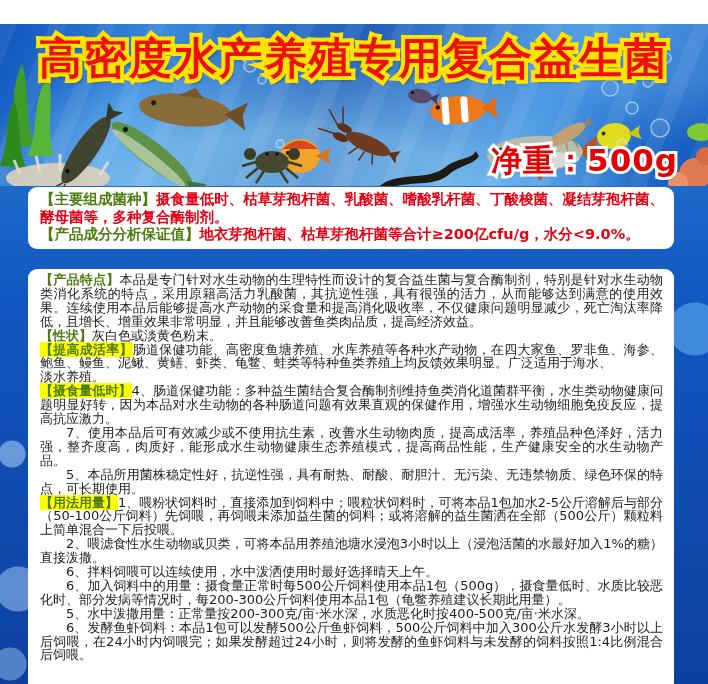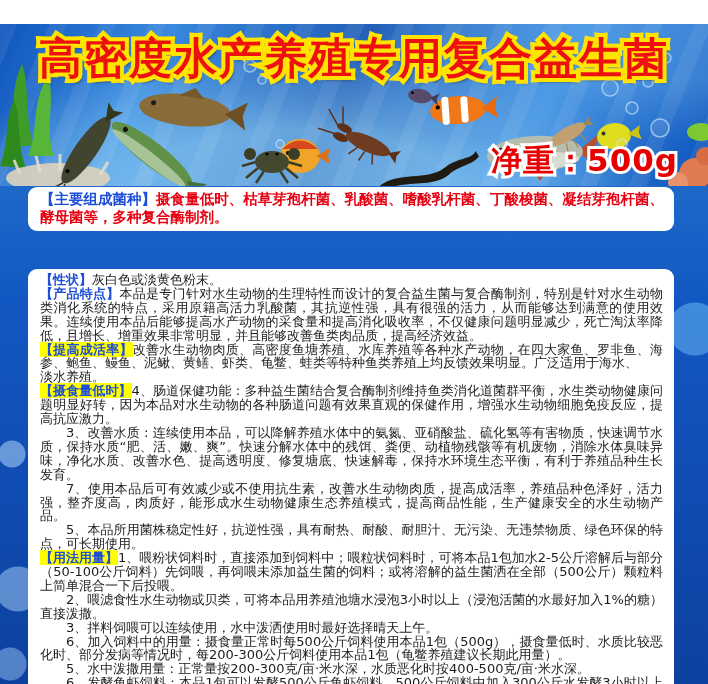--- a/index.html
+++ b/index.html
@@ -36,21 +36,21 @@
   .nw-fill{position:absolute;right:0;top:0;color:#e60000;}
   .nw-fill span,.nw-stroke span{letter-spacing:1px;}
   
   .box{position:absolute;left:28px;right:34px;background:#fff;}
   .box1{top:163px;border-radius:9px;padding:4px 10px 5px 12px;
     color:#e60012;font-weight:bold;font-size:14.5px;line-height:17.5px;text-align:justify;}
   .box1 p{margin:0;}
   .box2{top:245px;bottom:-12px;border-radius:9px 9px 0 0;padding:4px 11px 0 12px;
     color:#1c1c1c;font-size:13px;line-height:13.9px;text-align:justify;}
   .box2 p{margin:0;}
-  .lab{color:#1d4ed8;font-weight:bold;}
+  .lab{color:#4d7c0f;font-weight:bold;}
   .hl{background:#ffff00;}
   .item{text-indent:2em;}
   .pre{white-space:pre-line;}
   .corner-note{position:absolute;right:46px;top:674px;color:#e60012;
     font-size:13px;font-weight:bold;white-space:nowrap;}
 </style>
 </head>
 <body>
 
 <div class="page">
@@ -185,36 +185,36 @@
     </div>
 
     <div class="netweight">
       <span class="nw-stroke"><span>净重：</span><span>500g</span></span>
       <span class="nw-fill"><span>净重：</span><span>500g</span></span>
     </div>
   </div>
 
   <div class="box box1">
     <p><span class="lab">【主要组成菌种】</span><span>摄食量低时、枯草芽孢杆菌、乳酸菌、嗜酸乳杆菌、丁酸梭菌、凝结芽孢杆菌、酵母菌等，多种复合酶制剂。</span></p>
+    <p><span class="lab">【产品成分分析保证值】</span><span>地衣芽孢杆菌、枯草芽孢杆菌等合计≥200亿cfu/g，水分&lt;9.0%。</span></p>
   </div>
 
   <div class="box box2">
+    <p><span class="lab">【产品特点】</span><span>本品是专门针对水生动物的生理特性而设计的复合益生菌与复合酶制剂，特别是针对水生动物类消化系统的特点，采用原籍高活力乳酸菌，其抗逆性强，具有很强的活力，从而能够达到满意的使用效果。连续使用本品后能够提高水产动物的采食量和提高消化吸收率，不仅健康问题明显减少，死亡淘汰率降低，且增长、增重效果非常明显，并且能够改善鱼类肉品质，提高经济效益。</span></p>
     <p><span class="lab">【性状】</span><span>灰白色或淡黄色粉末。</span></p>
-    <p><span class="lab">【产品特点】</span><span>本品是专门针对水生动物的生理特性而设计的复合益生菌与复合酶制剂，特别是针对水生动物类消化系统的特点，采用原籍高活力乳酸菌，其抗逆性强，具有很强的活力，从而能够达到满意的使用效果。连续使用本品后能够提高水产动物的采食量和提高消化吸收率，不仅健康问题明显减少，死亡淘汰率降低，且增长、增重效果非常明显，并且能够改善鱼类肉品质，提高经济效益。</span></p>
-    <p><span class="lab hl">【提高成活率】</span><span class="pre">改善水生动物肉质、高密度鱼塘养殖、水库养殖等各种水产动物，在四大家鱼、罗非鱼、海参、鲍鱼、鳗鱼、泥鳅、黄鳝、虾类、龟鳖、蛙类等特种鱼类养殖上均反馈效果明显。广泛适用于海水、
+    <p><span class="lab hl">【提高成活率】</span><span class="pre">肠道保健功能、高密度鱼塘养殖、水库养殖等各种水产动物，在四大家鱼、罗非鱼、海参、鲍鱼、鳗鱼、泥鳅、黄鳝、虾类、龟鳖、蛙类等特种鱼类养殖上均反馈效果明显。广泛适用于海水、
 淡水养殖。</span></p>
 
     <p><span class="lab hl">【摄食量低时】</span><span>4、肠道保健功能：多种益生菌结合复合酶制剂维持鱼类消化道菌群平衡，水生类动物健康问题明显好转，因为本品对水生动物的各种肠道问题有效果直观的保健作用，增强水生动物细胞免疫反应，提高抗应激力。</span></p>
-    <p class="item">3、改善水质：连续使用本品，可以降解养殖水体中的氨氮、亚硝酸盐、硫化氢等有害物质，快速调节水质，保持水质“肥、活、嫩、爽”。快速分解水体中的残饵、粪便、动植物残骸等有机废物，消除水体臭味异味，净化水质、改善水色、提高透明度、修复塘底、快速解毒，保持水环境生态平衡，有利于养殖品种生长发育。</p>
     <p class="item">7、使用本品后可有效减少或不使用抗生素，改善水生动物肉质，提高成活率，养殖品种色泽好，活力强，整齐度高，肉质好，能形成水生动物健康生态养殖模式，提高商品性能，生产健康安全的水生动物产品。</p>
     <p class="item">5、本品所用菌株稳定性好，抗逆性强，具有耐热、耐酸、耐胆汁、无污染、无违禁物质、绿色环保的特点，可长期使用。</p>
 
     <p><span class="lab hl">【用法用量】</span><span>1、喂粉状饲料时，直接添加到饲料中；喂粒状饲料时，可将本品1包加水2-5公斤溶解后与部分（50-100公斤饲料）先饲喂，再饲喂未添加益生菌的饲料；或将溶解的益生菌洒在全部（500公斤）颗粒料上简单混合一下后投喂。</span></p>
     <p class="item">2、喂滤食性水生动物或贝类，可将本品用养殖池塘水浸泡3小时以上（浸泡活菌的水最好加入1%的糖）直接泼撒。</p>
-    <p class="item">3、拌料饲喂可以连续使用，水中泼洒使用时最好选择晴天上午。</p>
+    <p class="item">6、拌料饲喂可以连续使用，水中泼洒使用时最好选择晴天上午。</p>
     <p class="item">6、加入饲料中的用量：摄食量正常时每500公斤饲料使用本品1包（500g），摄食量低时、水质比较恶化时、部分发病等情况时，每200-300公斤饲料使用本品1包（龟鳖养殖建议长期此用量）。</p>
     <p class="item">5、水中泼撒用量：正常量按200-300克/亩·米水深，水质恶化时按400-500克/亩·米水深。</p>
     <p class="item">6、发酵鱼虾饲料：本品1包可以发酵500公斤鱼虾饲料，500公斤饲料中加入300公斤水发酵3小时以上后饲喂，在24小时内饲喂完；如果发酵超过24小时，则将发酵的鱼虾饲料与未发酵的饲料按照1:4比例混合后饲喂。</p>
 
   </div>
 
   <div class="corner-note">扫描以下二维码子</div>
 </div>
 
 </body></html>

